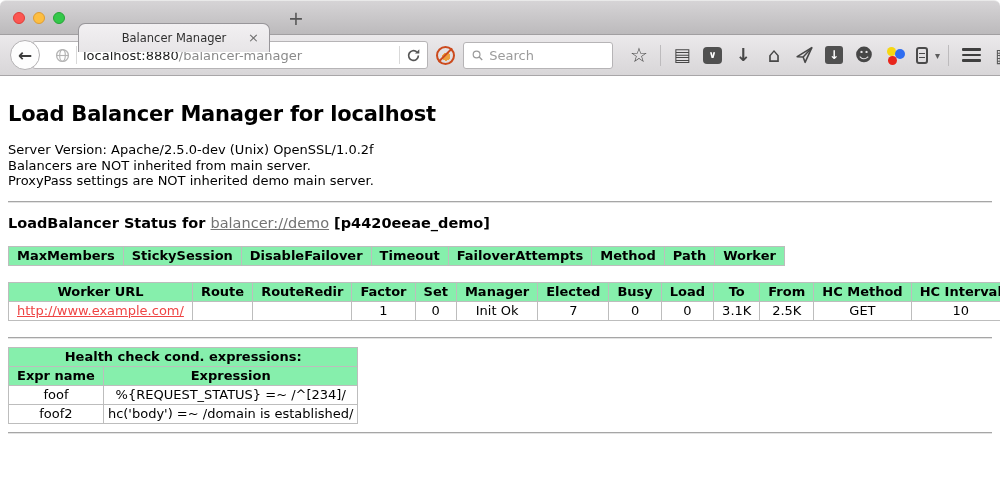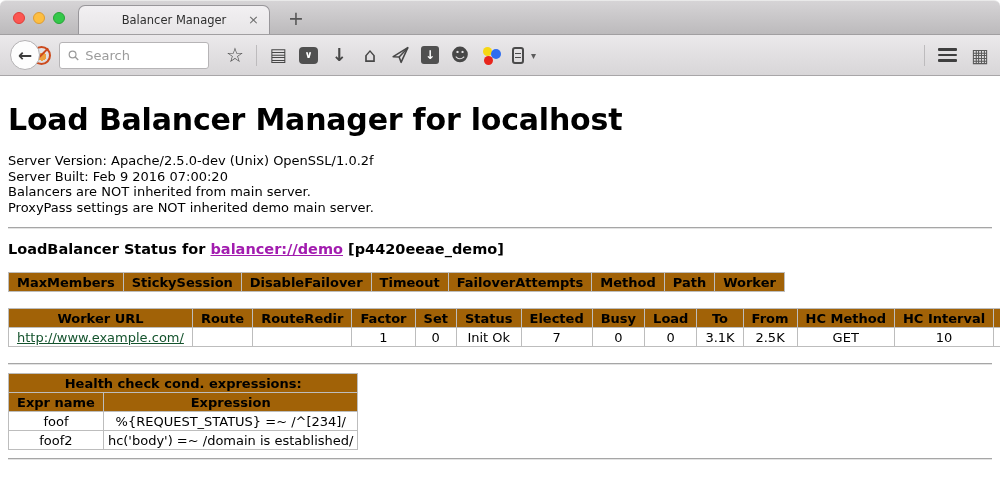--- a/index.html
+++ b/index.html
@@ -14,21 +14,21 @@
     border-top: 1px solid #e9e9e9;
     border-bottom: 1px solid #a19fa1;
     border-radius: 6px 6px 0 0;
   }
   .traffic-lights { position: absolute; left: 13px; top: 11px; display: flex; gap: 8px; }
   .light { width: 12px; height: 12px; border-radius: 50%; }
   .light.red    { background: #fc5652; border: 1px solid #df3e38; }
   .light.yellow { background: #fdbe41; border: 1px solid #dd9c33; }
   .light.green  { background: #34c84a; border: 1px solid #27a437; }
   .tab {
-    position: absolute; left: 78px; top: 4px; width: 192px; height: 29px;
+    position: absolute; left: 78px; top: 22px; width: 192px; height: 29px;
     background: linear-gradient(#f2f0f2, #e7e5e7);
     border: 1px solid #98969a; border-bottom: none;
     border-radius: 7px 7px 0 0;
     display: flex; align-items: center; justify-content: center;
     font-size: 11.5px; color: #2f2f2f;
   }
   .tab-close { position: absolute; right: 10px; top: 7px; color: #6e6e6e; font-size: 13px; line-height: 13px; cursor: default; }
   .new-tab { position: absolute; left: 284px; top: 6px; font-size: 19px; color: #565656; width: 24px; text-align: center; }
 
   
@@ -74,30 +74,30 @@
   .colordots .r { width: 9px; height: 9px; background: #e8251c; left: 3px; bottom: 0; }
   .container-ic { width: 12px; height: 17px; border: 2px solid #4a4a4a; border-radius: 3px;
     background: repeating-linear-gradient(#4a4a4a 0 1.5px, transparent 1.5px 4px); background-clip: content-box; padding: 1px; }
   .caret { font-size: 10px; color: #5c5c5c; margin-left: -4px; }
   .hamburger { display: flex; flex-direction: column; gap: 3px; width: 19px; }
   .hamburger i { display: block; height: 2.6px; background: #3f3f3f; border-radius: 1px; }
   .right-group { margin-left: auto; display: flex; align-items: center; gap: 13px; }
 
   
   .content { flex: 1; background: #fff; padding: 0 8px; overflow: hidden; font-size: 13px; color: #000; }
-  h1.page-title { font-size: 30px; font-weight: bold; margin: 26px 0 16px; letter-spacing: -0.2px; }
+  h1.page-title { font-size: 21px; font-weight: bold; margin: 26px 0 16px; letter-spacing: -0.2px; }
   .info-line { line-height: 15.6px; font-size: 13px; }
   hr.rule { border: none; height: 2px; background: #a6a6a6; border-bottom: 1px solid #e3e3e3; margin: 12px 0; }
   .status-heading { font-weight: bold; font-size: 14.5px; margin: 2px 0 15px; }
-  a.plink { color: #a21caf; font-weight: bold; }
-  a.wlink { color: #14532d; }
+  a.plink { color: #737373; font-weight: normal; }
+  a.wlink { color: #ef4444; }
 
   table.grid { border-collapse: collapse; margin-bottom: 16px; border: 1px solid #979797; }
   table.grid th, table.grid td { border: 1px solid #bdbdbd; padding: 1px 8px; font-size: 13px; text-align: center; height: 19px; white-space: nowrap; }
-  table.grid th { background: #a16207; font-weight: bold; }
+  table.grid th { background: #86efac; font-weight: bold; }
   td.cell-left { text-align: left; }
   .worker-wrap { margin-bottom: 4px; border-radius: 8px; }
   table.health { margin-bottom: 4px; }
   table.health td.expr { padding: 1px 4px; }
   hr.rule.tight { margin: 8px 0; }
 </style>
 </head>
 <body>
 
 <div class="window">
@@ -111,20 +111,35 @@
     <div class="tab">
       <span>Balancer Manager</span>
       <span class="tab-close">×</span>
     </div>
     <div class="new-tab">+</div>
   </div>
 
   <div class="nav-bar">
     <div class="back-btn">←</div>
 
+    <div class="url-bar">
+      <svg width="15" height="15" viewBox="0 0 16 16">
+        <circle cx="8" cy="8" r="6.3" fill="none" stroke="#b4b4b4" stroke-width="1.4"></circle>
+        <ellipse cx="8" cy="8" rx="3" ry="6.3" fill="none" stroke="#b4b4b4" stroke-width="1.2"></ellipse>
+        <line x1="1.7" y1="8" x2="14.3" y2="8" stroke="#b4b4b4" stroke-width="1.2"></line>
+      </svg>
+      <span class="vsep-in"></span>
+      <span class="url-text"><span class="url-domain">localhost:8880</span><span class="url-path">/balancer-manager</span></span>
+      <span class="spacer"></span>
+      <span class="vsep-in"></span>
+      <svg width="15" height="15" viewBox="0 0 16 16">
+        <path d="M13.2 8a5.2 5.2 0 1 1-1.7-3.8" fill="none" stroke="#555" stroke-width="1.8"></path>
+        <path d="M14.2 1.2 v4.6 h-4.6 z" fill="#555"></path>
+      </svg>
+    </div>
 
     <div class="block-icon"></div>
 
     <div class="search-box">
       <svg width="13" height="13" viewBox="0 0 16 16">
         <circle cx="6.5" cy="6.5" r="4.8" fill="none" stroke="#9a9a9a" stroke-width="1.7"></circle>
         <line x1="10.2" y1="10.2" x2="14.5" y2="14.5" stroke="#9a9a9a" stroke-width="1.9"></line>
       </svg>
       <input class="search-input" placeholder="Search" style="">
     </div>
@@ -159,21 +174,20 @@
           <i></i>
         </span>
       <span class="glyph" style="font-size:19px;color:#5a5a5a">▦</span>
     </div>
   </div>
 
   <div class="content">
     <h1 class="page-title">Load Balancer Manager for localhost</h1>
 
     <div class="info-line">Server Version: Apache/2.5.0-dev (Unix) OpenSSL/1.0.2f</div>
-    <div class="info-line">Server Built: Feb 9 2016 07:00:20</div>
     <div class="info-line">Balancers are NOT inherited from main server.</div>
     <div class="info-line">ProxyPass settings are NOT inherited demo main server.</div>
 
     <hr class="rule">
 
     <div class="status-heading">
       <span>LoadBalancer Status for </span><a class="plink" href="#">balancer://demo</a><span> [p4420eeae_demo]</span>
     </div>
 
     <table class="grid">
@@ -193,21 +207,21 @@
 
     <div class="worker-wrap">
     <table class="grid">
       <tbody>
             <tr>
         <th>Worker URL</th>
         <th>Route</th>
         <th>RouteRedir</th>
         <th>Factor</th>
         <th>Set</th>
-        <th>Status</th>
+        <th>Manager</th>
         <th>Elected</th>
         <th>Busy</th>
         <th>Load</th>
         <th>To</th>
         <th>From</th>
         <th>HC Method</th>
         <th>HC Interval</th>
         <th>Passes</th>
 
       </tr>

